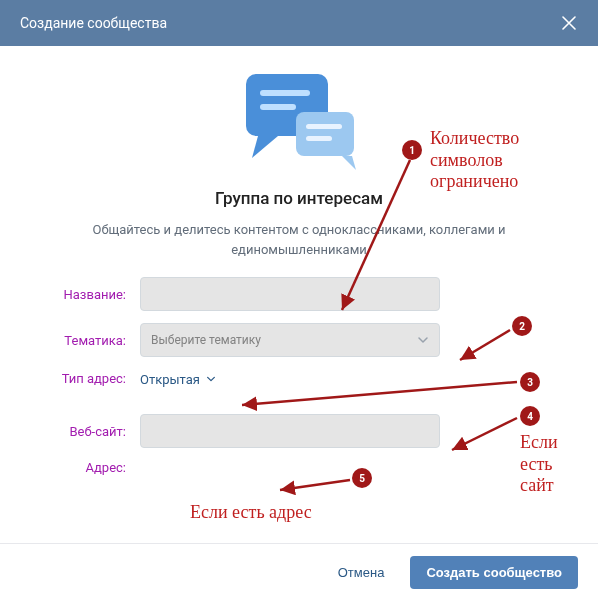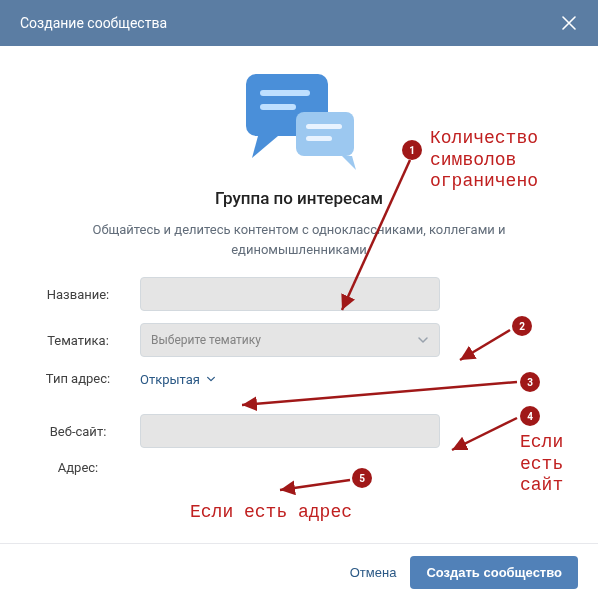--- a/index.html
+++ b/index.html
@@ -69,24 +69,24 @@
     margin: 0 auto;
   }
   .form-row {
     display: flex;
     align-items: center;
     margin-bottom: 12px;
   }
   .form-row.gap { margin-bottom: 26px; }
   .form-label {
     width: 110px;
-    text-align: center;
+    text-align: right;
     padding-right: 14px;
     font-size: 13px;
-    color: #404040;
+    color: #a21caf;
   }
   .form-control {
     flex: 1;
     max-width: 300px;
   }
   .text-input, .select-input {
     width: 100%;
     height: 34px;
     border: 1px solid #d3d9de;
     border-radius: 4px;
@@ -117,20 +117,21 @@
     display: inline-flex;
     align-items: center;
     gap: 6px;
   }
   .modal-footer {
     border-top: 1px solid #e7e8ec;
     padding: 12px 20px;
     display: flex;
     justify-content: flex-end;
     align-items: center;
+    gap: 12px;
     height: 58px;
   }
   .btn-cancel {
     background: transparent;
     border: none;
     color: #2a5885;
     font-size: 13px;
     padding: 8px 14px;
     cursor: pointer;
   }
@@ -162,21 +163,21 @@
     font-weight: bold;
     display: flex;
     align-items: center;
     justify-content: center;
   }
   .anno-text {
     position: absolute;
     color: #c02020;
     font-size: 18px;
     line-height: 1.2;
-    font-family: Liberation Mono, monospace;
+    font-family: Liberation Serif, serif;
   }
   .anno-arrow {
     position: absolute;
     left: 0;
     top: 0;
     width: 598px;
     height: 601px;
     overflow: visible;
   }
 </style>

